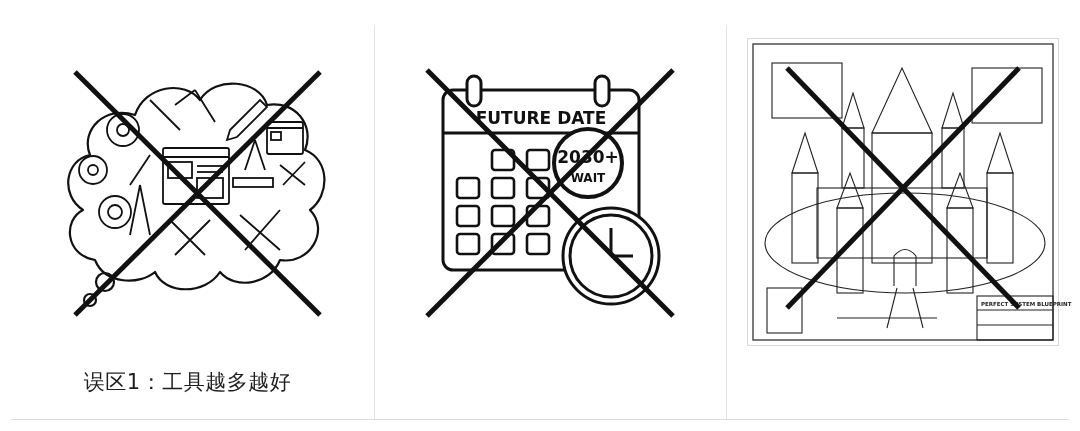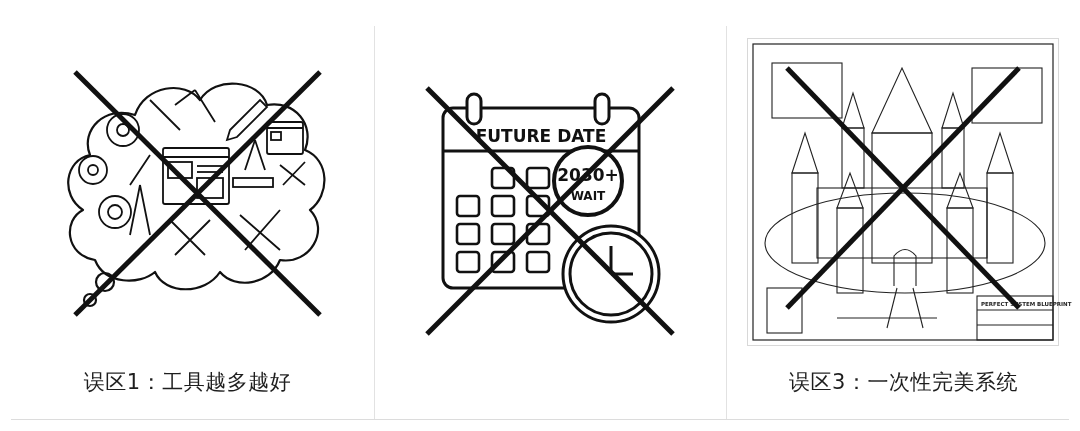--- a/index.html
+++ b/index.html
@@ -65,21 +65,21 @@
         <line x1="265" y1="12" x2="20" y2="255"></line>
       </g>
     </svg>
   </div>
   <div class="caption" style="left:10px;">误区1：工具越多越好</div>
 </div>
 
 <div class="divider-v" style="left:374px;"></div>
 
 <div class="panel" style="left:375px;width:351px;">
-  <div class="art" style="left:50px;top:86px;">
+  <div class="art" style="left:50px;top:68px;">
     <svg width="260" height="255" viewBox="0 0 260 255">
       <g fill="none" stroke="#111" stroke-width="3">
         <rect x="18" y="22" width="196" height="180" rx="10"></rect>
         <line x1="18" y1="65" x2="214" y2="65"></line>
         <rect x="42" y="8" width="14" height="30" rx="7" fill="#fff"></rect>
         <rect x="170" y="8" width="14" height="30" rx="7" fill="#fff"></rect>
         <g stroke-width="2.6">
           <rect x="67" y="82" width="22" height="20" rx="3"></rect>
             <rect x="102" y="82" width="22" height="20" rx="3"></rect>
           <rect x="32" y="110" width="22" height="20" rx="3"></rect>
@@ -143,16 +143,15 @@
         <line x1="230" y1="272" x2="306" y2="272"></line>
           <line x1="230" y1="287" x2="306" y2="287"></line>
       </g>
       <text x="234" y="268" font-family="'DejaVu Sans', sans-serif" font-size="5.5" font-weight="bold" fill="#222">PERFECT SYSTEM BLUEPRINT</text>
       <g stroke="#111" stroke-width="5">
         <line x1="40" y1="30" x2="272" y2="270"></line>
         <line x1="272" y1="30" x2="40" y2="270"></line>
       </g>
     </svg>
   </div>
-  <div class="caption">误区3：一次性完美系统</div>
 </div>
 
 <div class="divider-h"></div>
 
 </body></html>

